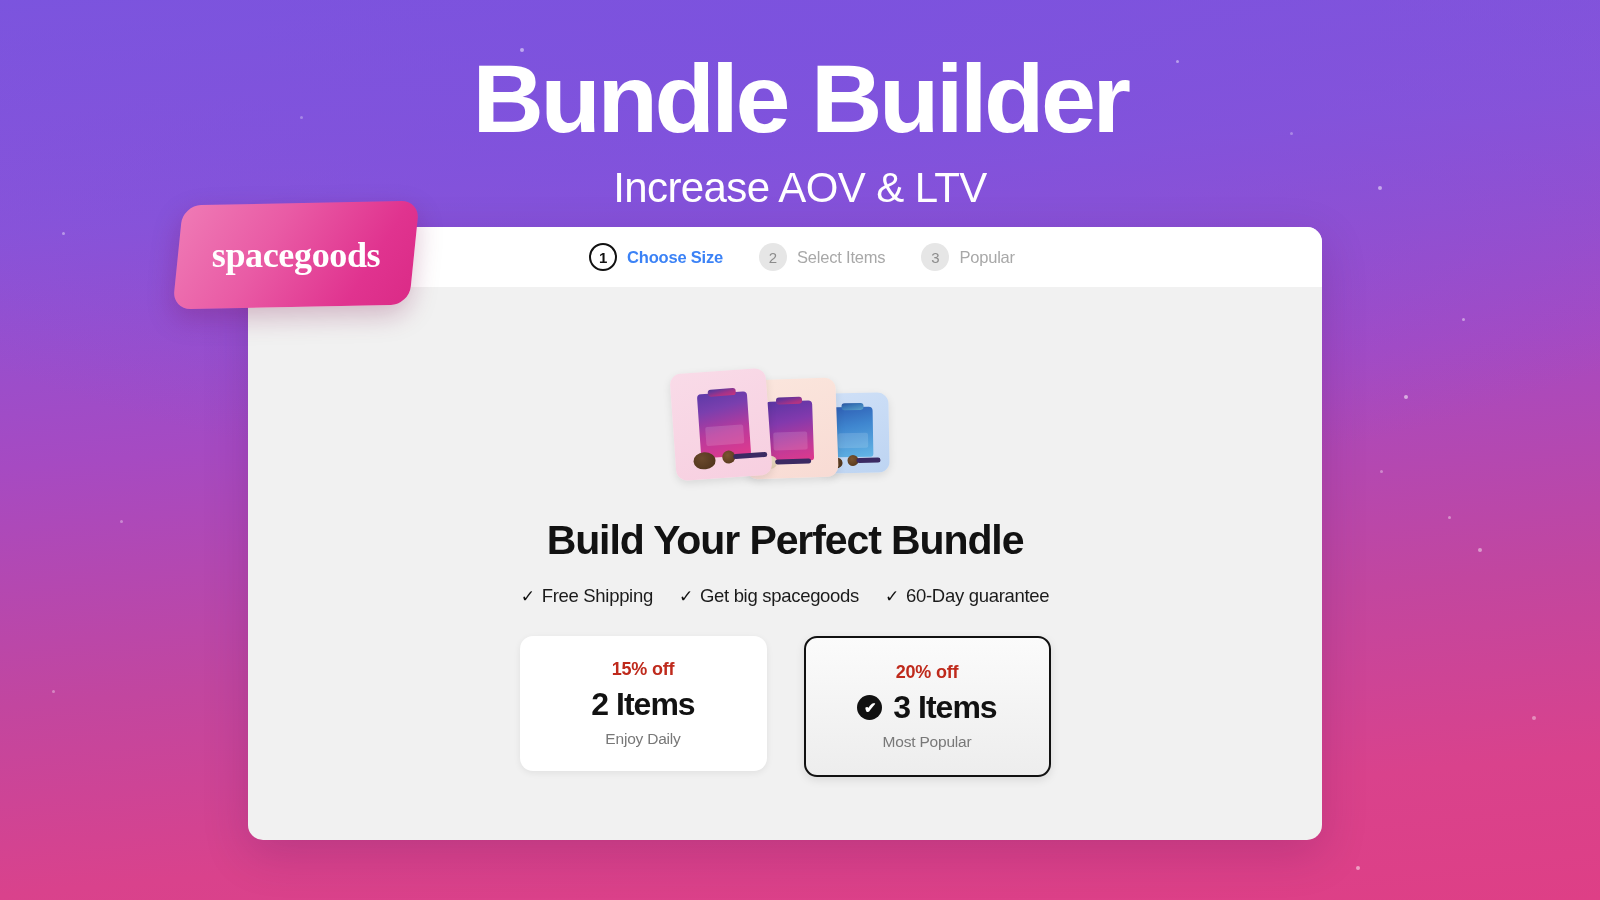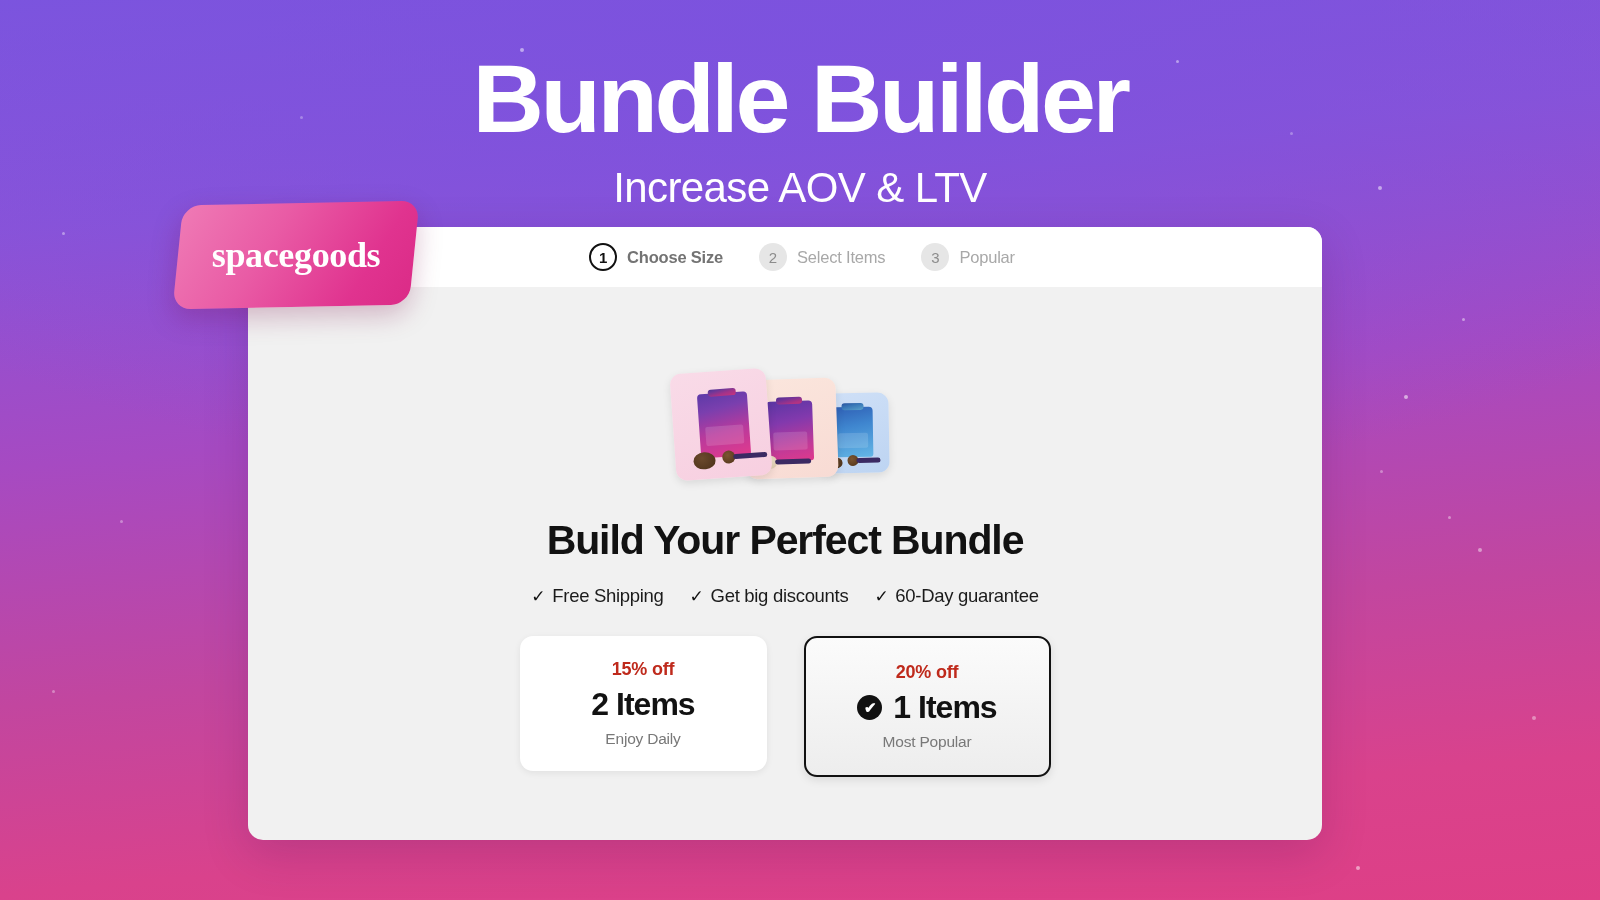--- a/index.html
+++ b/index.html
@@ -111,21 +111,21 @@
   }
   .step.idle .step-num {
     background: #e6e6e6;
     color: #8c8c8c;
   }
   .step-label {
     font-size: 16.5px;
     letter-spacing: -0.2px;
   }
   .step.active .step-label {
-    color: #737373;
+    color: #3b82f6;
     font-weight: 700;
   }
   .step.idle .step-label {
     color: #a8a8a8;
     font-weight: 400;
   }
 
   
   .logo-tag {
     position: absolute;
@@ -436,21 +436,21 @@
 
       <h2 class="build-title">Build Your Perfect Bundle</h2>
 
       <div class="perks">
         <div class="perk">
           <span class="perk-check">✓</span>
           <span>Free Shipping</span>
         </div>
         <div class="perk">
           <span class="perk-check">✓</span>
-          <span>Get big discounts</span>
+          <span>Get big spacegoods</span>
         </div>
         <div class="perk">
           <span class="perk-check">✓</span>
           <span>60-Day guarantee</span>
         </div>
       </div>
 
       <div class="options">
 
         <div class="option">
@@ -458,21 +458,21 @@
           <div class="opt-title">
             <span>2 Items</span>
           </div>
           <div class="opt-sub">Enjoy Daily</div>
         </div>
 
         <div class="option selected">
           <div class="opt-discount">20% off</div>
           <div class="opt-title">
             <span class="check-badge">✔</span>
-            <span>1 Items</span>
+            <span>3 Items</span>
           </div>
           <div class="opt-sub">Most Popular</div>
         </div>
 
 
       </div>
 
 
     </div>
   </div>

